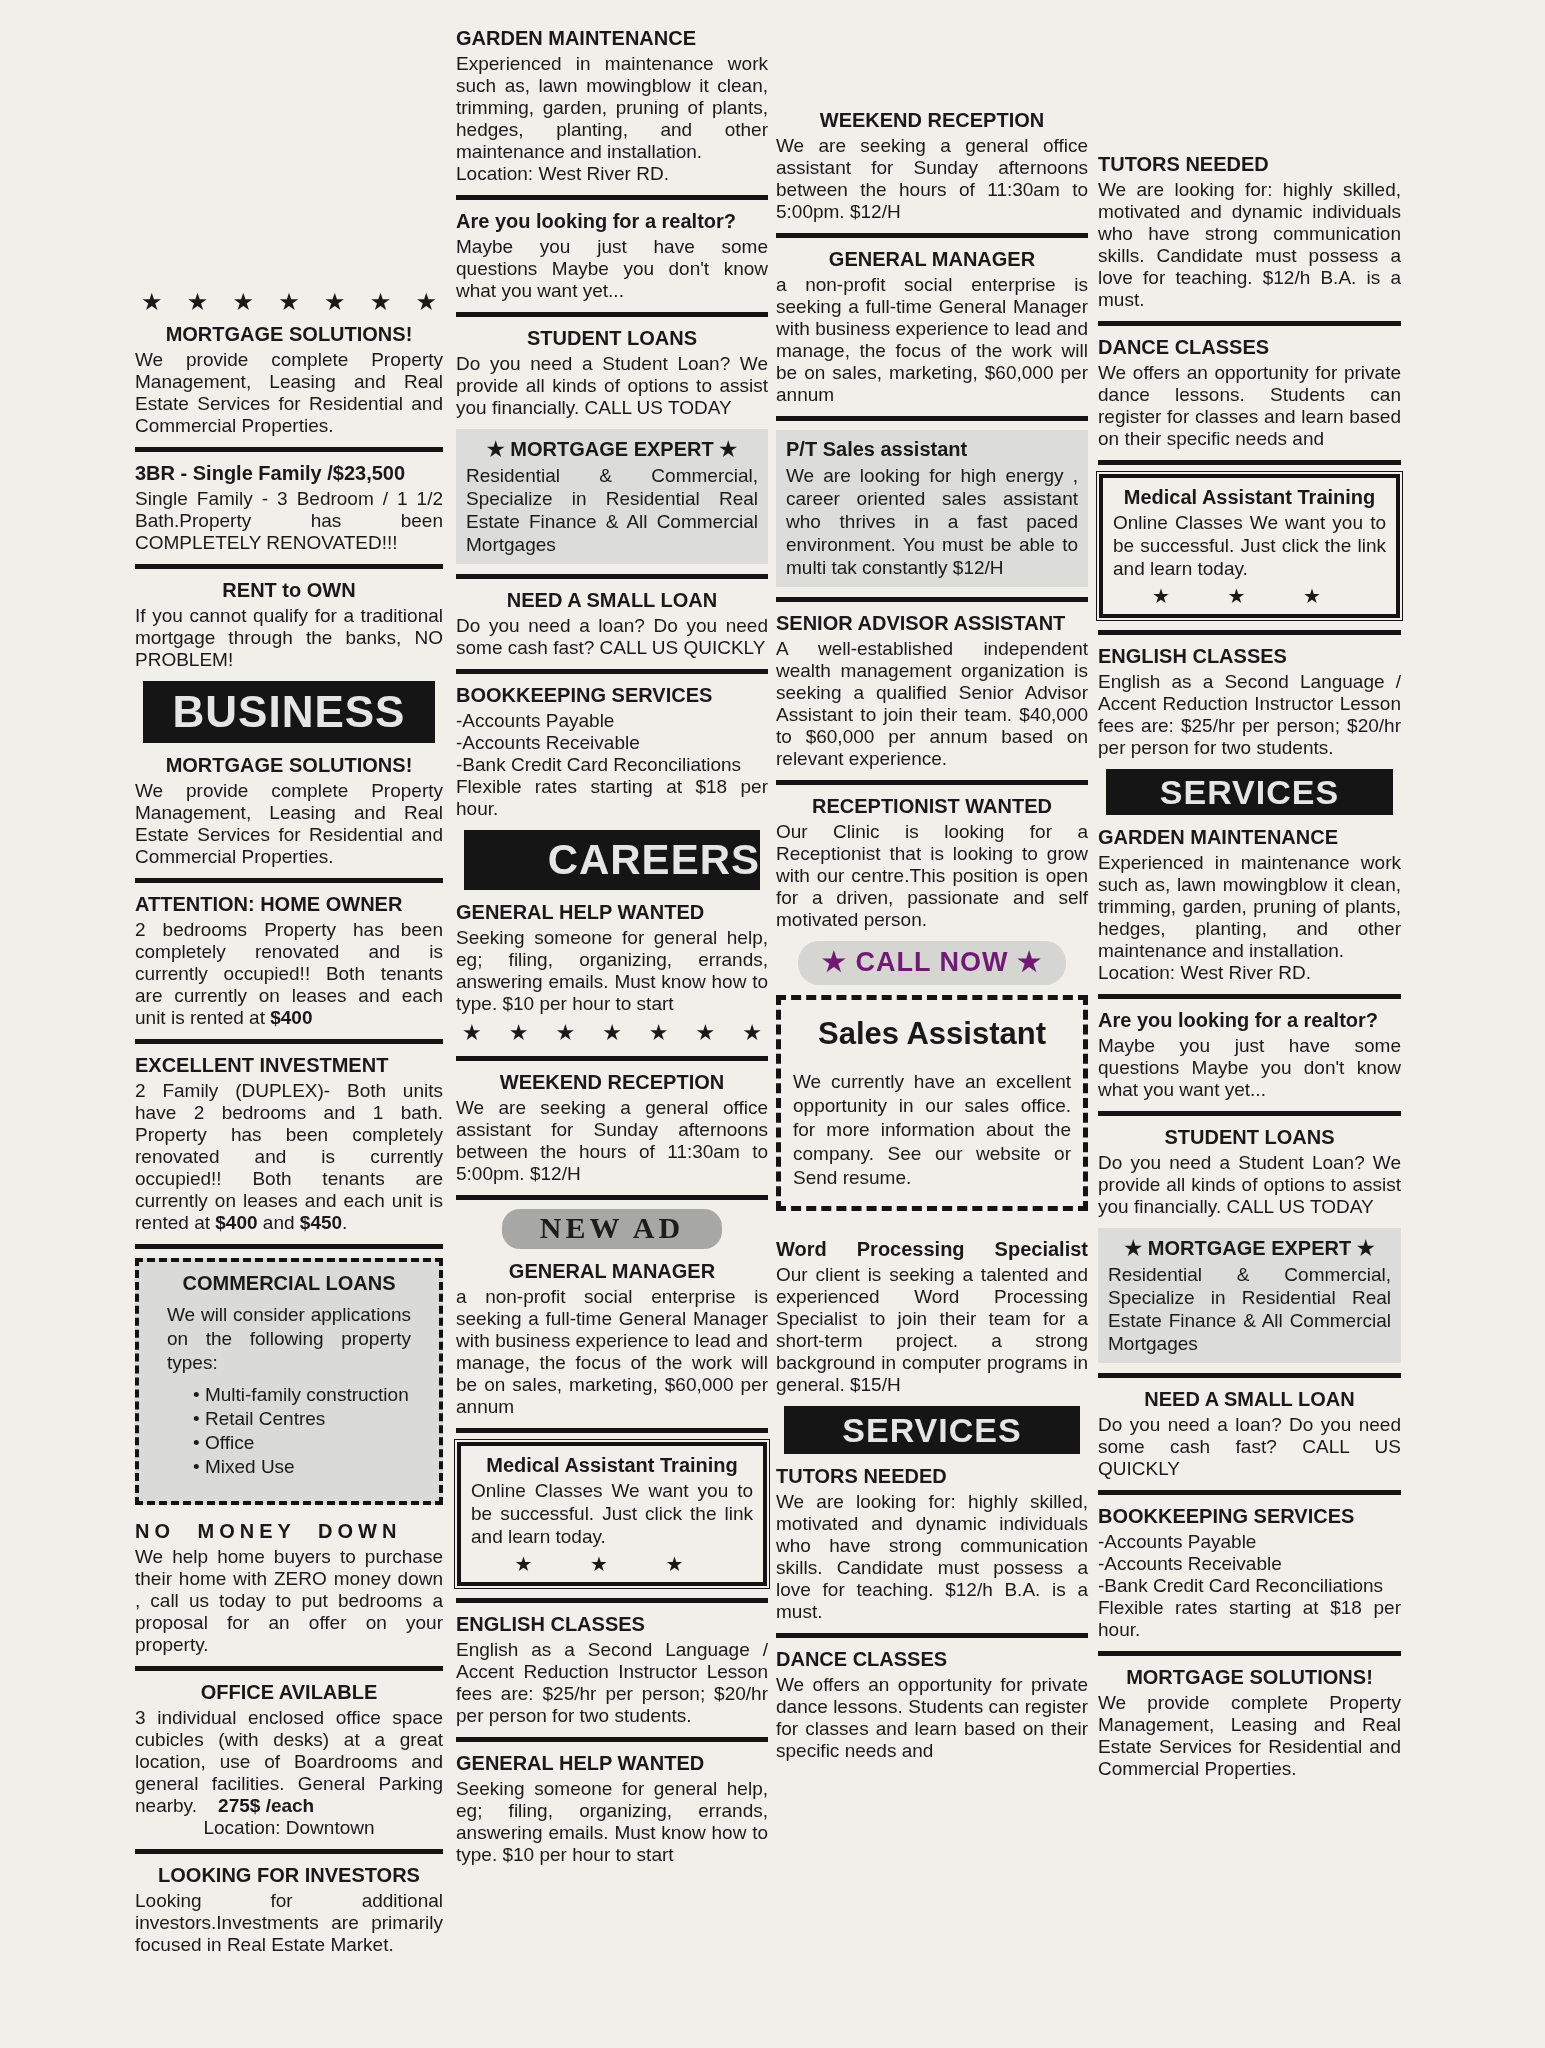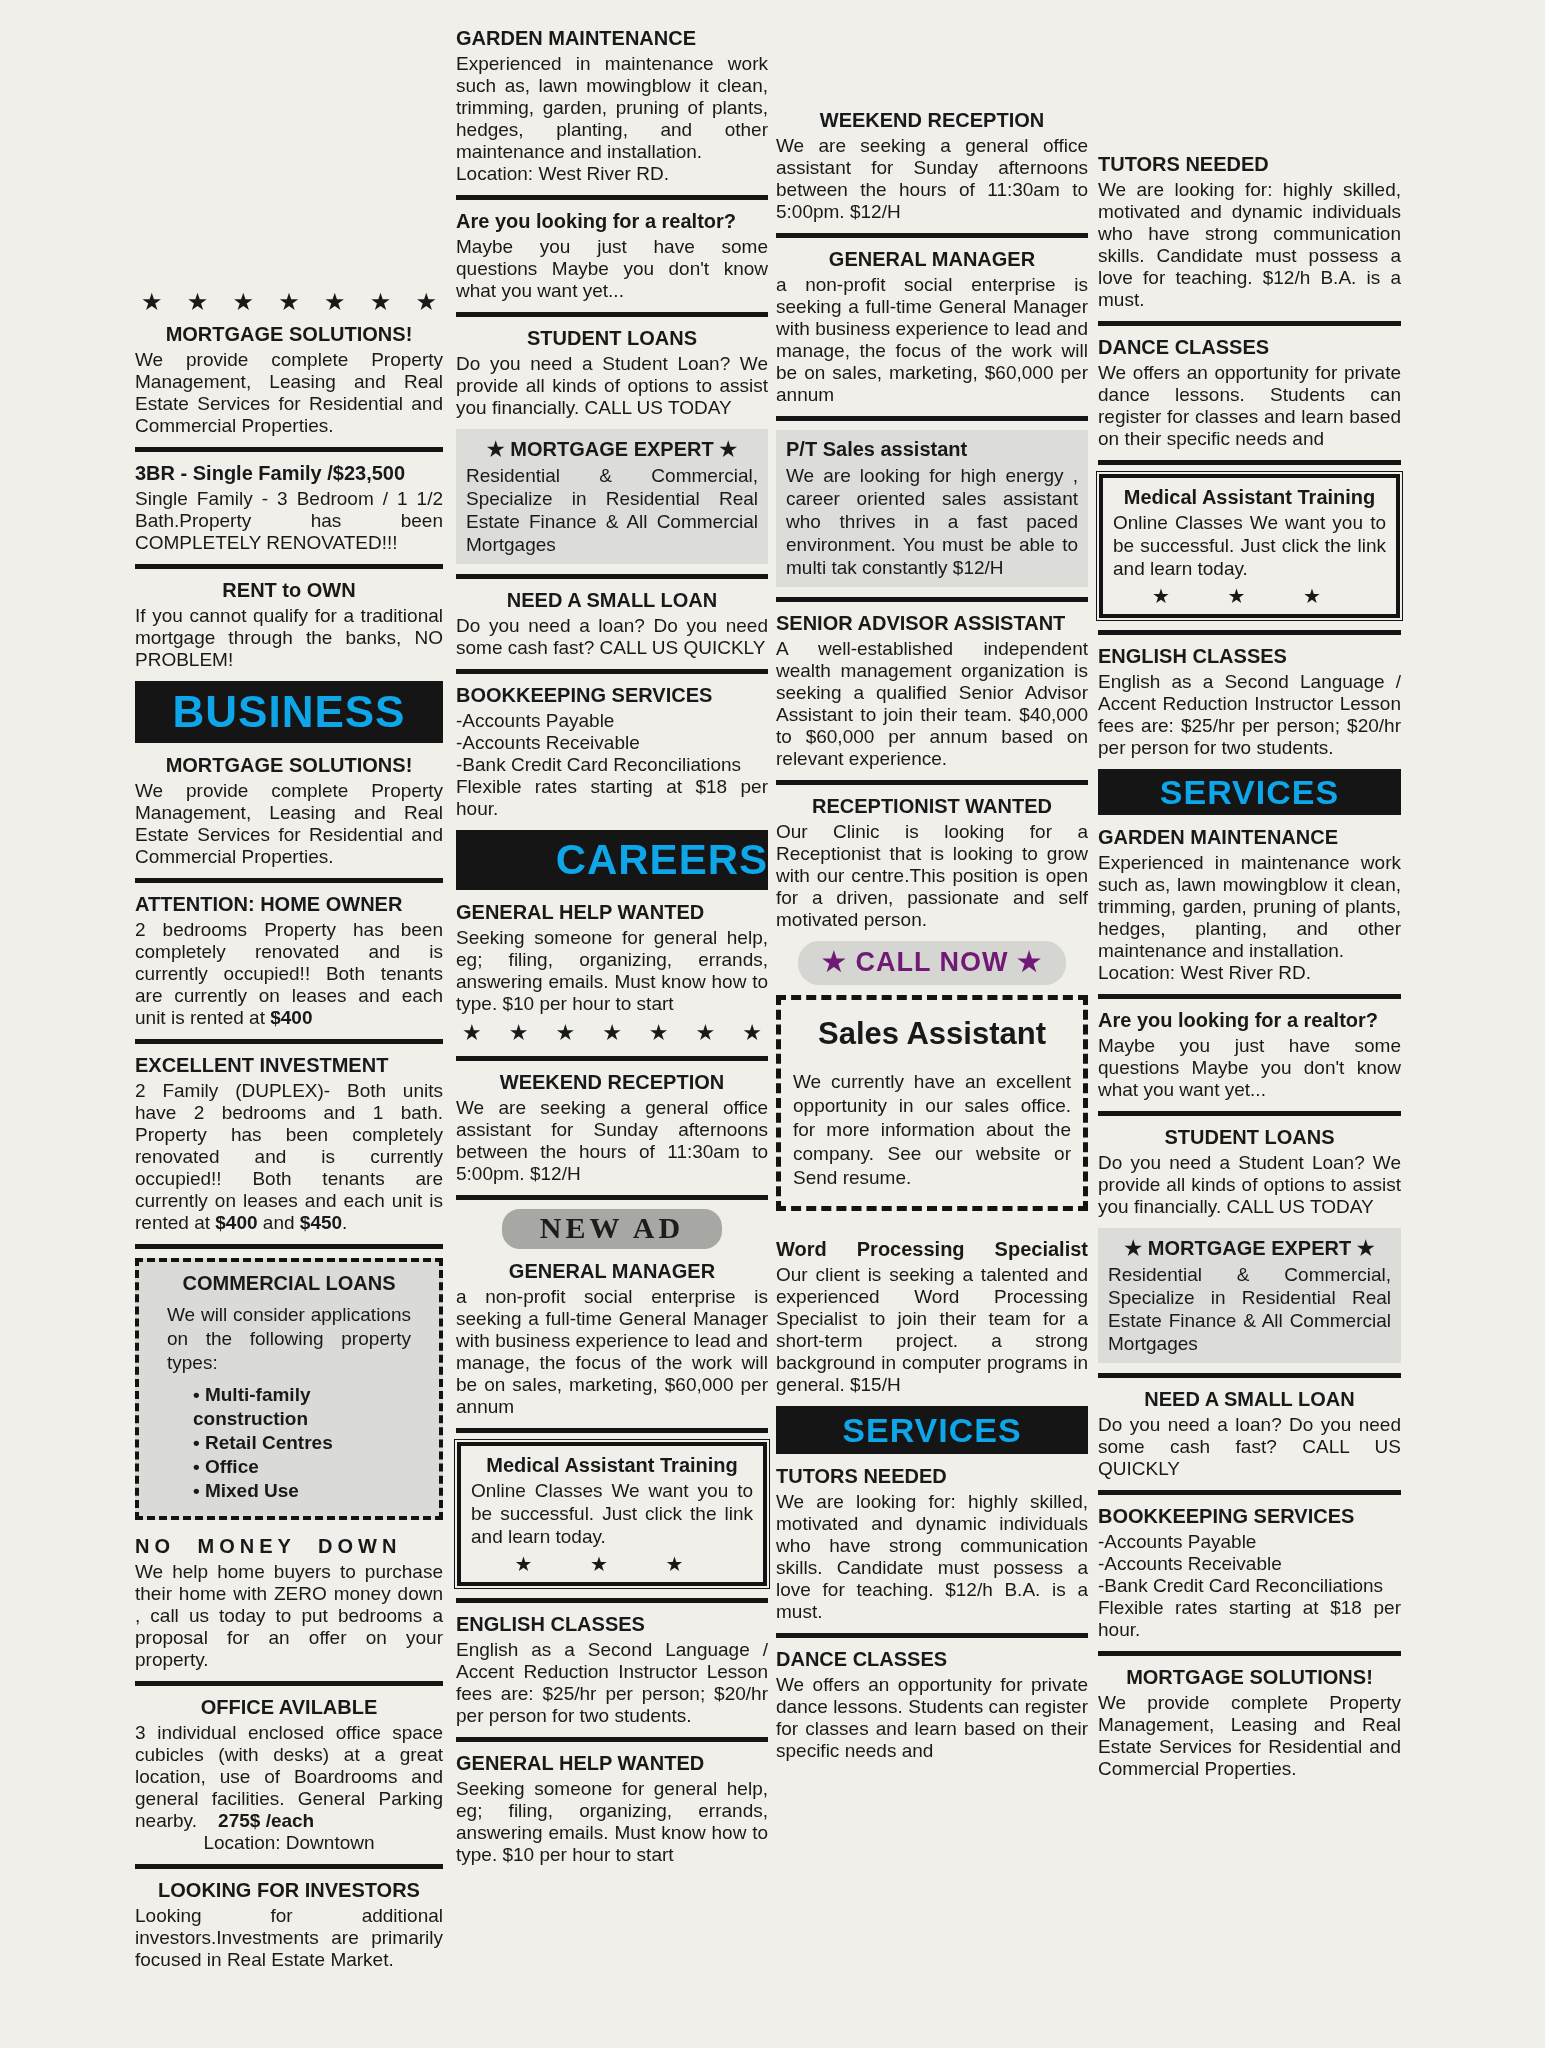--- a/index.html
+++ b/index.html
@@ -18,36 +18,36 @@
   .ad h3{font-size:20px;line-height:24px;margin:0 0 3px;font-weight:bold;}
   .ad p{font-size:19px;line-height:22px;margin:0;}
   .just{text-align:justify;}
   .center{text-align:center;}
   .c h3{text-align:center;}
   .spread-title h3{letter-spacing:5px;word-spacing:12px;}
   .fulljust h3{text-align:justify;text-align-last:justify;}
 
   .rule{height:5px;background:#151515;margin:9px 0;}
 
-  .bar{background:#151515;color:#0ea5e9;text-align:center;font-weight:bold;margin:10px 0;letter-spacing:1px;}
+  .bar{background:#151515;color:#e5e5e5;text-align:center;font-weight:bold;margin:10px 8px;letter-spacing:1px;}
   .bar.business{font-size:44px;line-height:62px;}
   .bar.careers{font-size:42px;line-height:60px;text-align:right;}
   .bar.education{font-size:34px;line-height:48px;}
   .bar.services{font-size:34px;line-height:46px;}
 
   .stars{text-align:justify;text-align-last:justify;font-size:24px;line-height:28px;padding:0 6px;margin:0 0 6px;}
   .stars.small{font-size:22px;margin:4px 0 2px;}
   .stars3{text-align:center;font-size:20px;letter-spacing:26px;margin-top:4px;}
 
   .graybox{background:#dcdcd9;padding:8px 10px;margin:2px 0 10px;}
   .graybox h3{text-align:center;}
 
   .dashbox{border:4px dashed #131313;background:#dadad7;padding:10px 20px;margin:4px 0 14px;}
   .dashbox h3{text-align:center;}
-  .dashbox ul{list-style:none;margin:2px 0 3px 34px;padding:0;font-weight:bold;}
+  .dashbox ul{list-style:none;margin:2px 0 12px 34px;padding:0;}
   .dashbox li{font-size:19px;line-height:24px;}
 
   .salesbox{border:5px dashed #131313;padding:14px 12px 16px;margin:10px 0 26px;}
   .salesbox h2{font-size:31px;line-height:36px;margin:2px 0 18px;text-align:center;font-weight:bold;}
   .salesbox p{font-size:19px;line-height:24px;margin:0;text-align:justify;}
 
   .medbox{border:4px solid #131313;outline:1px solid #131313;outline-offset:2px;
           padding:8px 10px 6px;margin:6px 1px 12px;}
   .medbox h3{text-align:center;}
 

